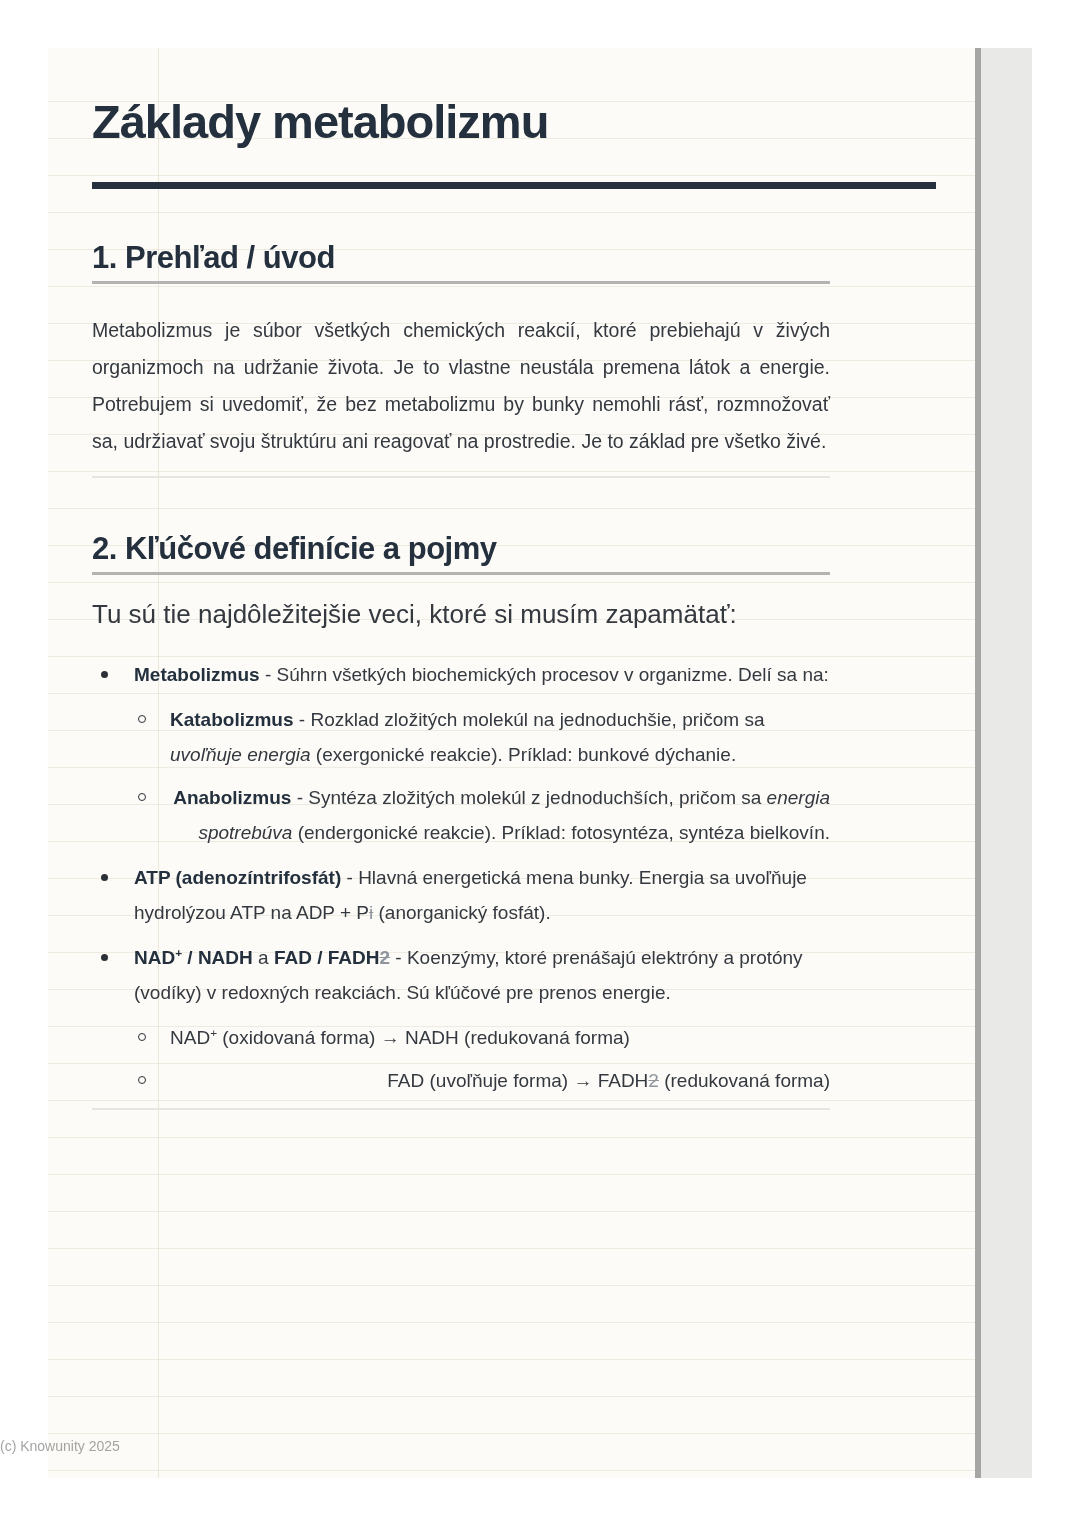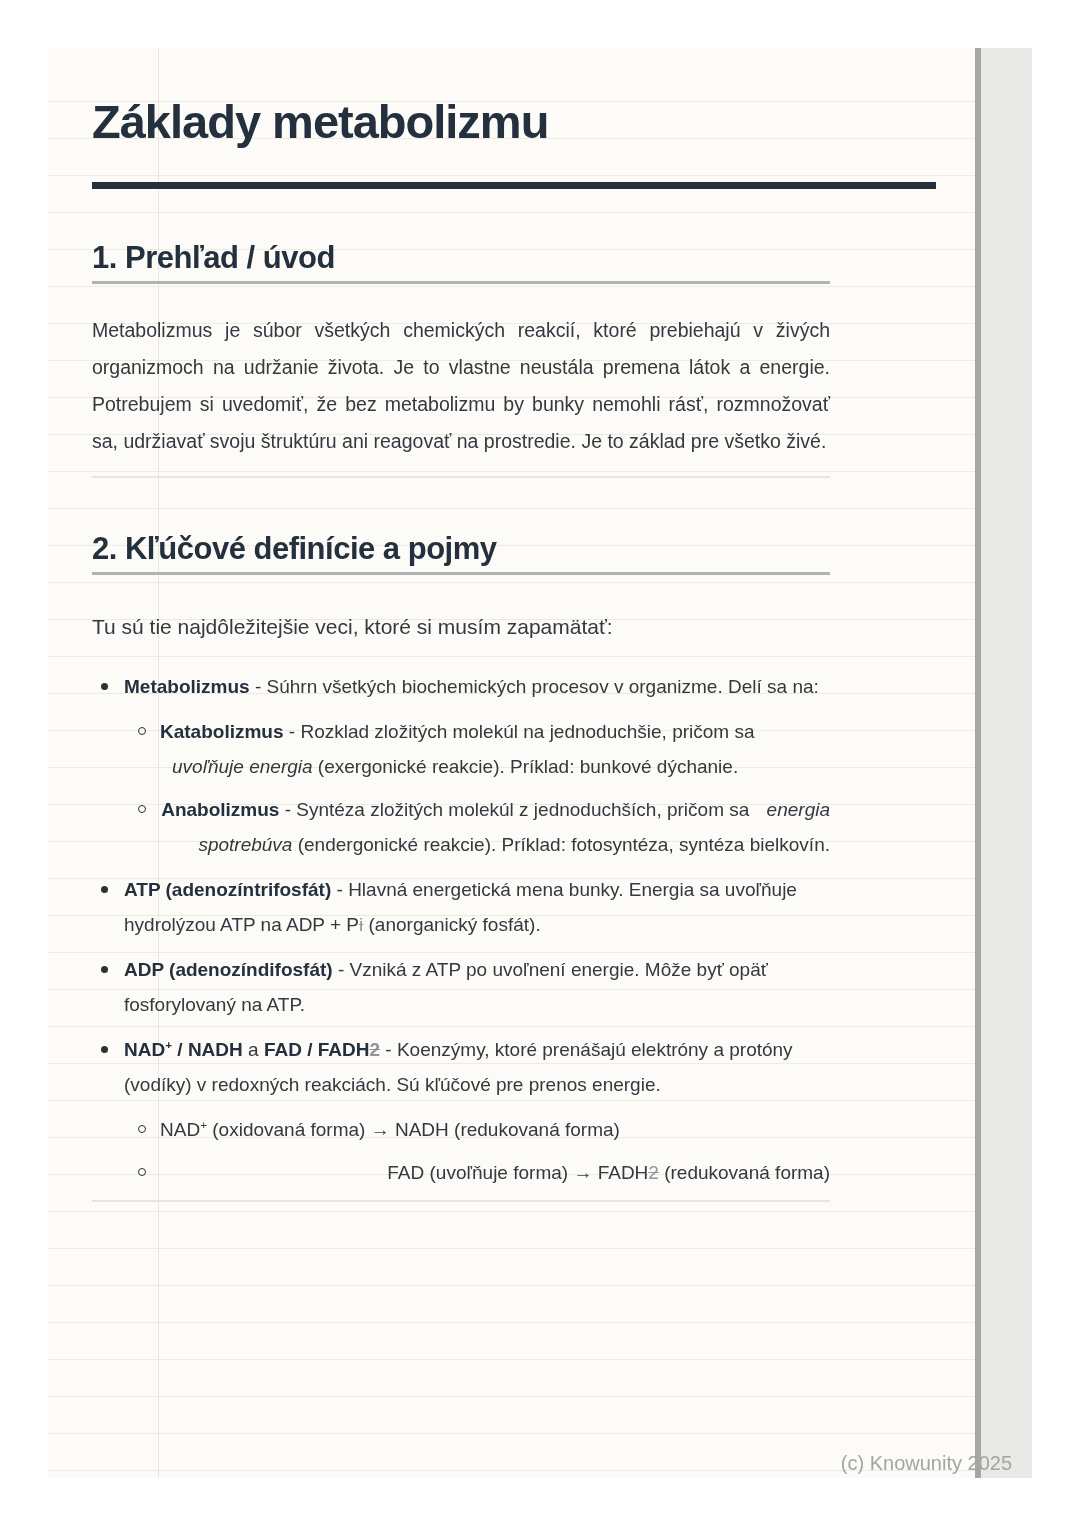--- a/index.html
+++ b/index.html
@@ -57,43 +57,41 @@
   p.lead{
     margin:28px 0 0 0;
     font-size:19.5px;line-height:37px;
     text-align:justify;
     color:#34383f;
   }
   .divider{
     margin-top:16px;height:2px;background:#e7e5e0;width:738px;
   }
   .list-intro{
-    margin-top:34px;font-size:21px;line-height:35px;color:#34383f;
+    margin-top:22px;font-size:26px;line-height:35px;color:#34383f;
   }
   .def-list{margin-top:25px;}
-  .li{display:flex;align-items:flex-start;font-size:19px;line-height:35px;color:#34383f;}
+  .li{display:flex;align-items:flex-start;font-size:19px;line-height:35px;color:#34383f;gap:10px;}
   .li + .li{margin-top:10px;}
   .li.level-2 + .li.level-2{margin-top:8px;text-align:right;}
   .li.level-1{padding-left:9px;}
   .li.level-2{padding-left:46px;}
   .marker{flex:0 0 auto;border-radius:50%;box-sizing:border-box;}
   .level-1 .marker{width:7px;height:7px;background:#2b2f36;margin:14px 16px 0 0;}
   .level-2 .marker{width:8px;height:8px;border:1.6px solid #2b2f36;margin:13px 14px 0 0;}
   .li-text{flex:1 1 auto;}
   .b{font-weight:700;color:#24303e;}
-  .i{font-style:italic;margin-left:12px;}
+  .i{font-style:italic;}
   .strike{color:#8e959d;text-decoration:line-through;}
   .sup{vertical-align:super;font-size:0.62em;line-height:0;}
   .bottom-divider{margin-top:10px;height:2px;background:#e7e5e0;width:738px;}
   .footer-credit{
     position:absolute;left:0;top:1438px;width:1012px;
-    text-align:right;
-    font-size:20px;color:#a4a4a2;
+    font-size:14px;color:#a4a4a2;
     z-index:5;
-    margin-top:14px;
   }
 </style>
 </head>
 <body>
 
 <div class="page">
   <div class="vline"></div>
   <div class="content">
     <h1 class="doc-title">Základy metabolizmu</h1>
     <div class="thick-rule"></div>
@@ -120,24 +118,20 @@
   <div class="li level-2">
     <span class="marker"></span>
     <span class="li-text"><span class="b">Anabolizmus</span><span> - Syntéza zložitých molekúl z jednoduchších, pričom sa </span><span class="i">energia spotrebúva</span><span> (endergonické reakcie). Príklad: fotosyntéza, syntéza bielkovín.</span></span>
   </div>
 
   <div class="li level-1">
     <span class="marker"></span>
     <span class="li-text"><span class="b">ATP (adenozíntrifosfát)</span><span> - Hlavná energetická mena bunky. Energia sa uvoľňuje hydrolýzou ATP na ADP + P</span><span class="strike">i</span><span> (anorganický fosfát).</span></span>
   </div>
 
-  <div class="li level-1">
-    <span class="marker"></span>
-    <span class="li-text"><span class="b">ADP (adenozíndifosfát)</span><span> - Vzniká z ATP po uvoľnení energie. Môže byť opäť fosforylovaný na ATP.</span></span>
-  </div>
 
   <div class="li level-1">
     <span class="marker"></span>
     <span class="li-text"><span class="b">NAD</span><span class="b sup">+</span><span class="b"> / NADH</span><span> a </span><span class="b">FAD / FADH</span><span class="b strike">2</span><span> - Koenzýmy, ktoré prenášajú elektróny a protóny (vodíky) v redoxných reakciách. Sú kľúčové pre prenos energie.</span></span>
   </div>
 
   <div class="li level-2">
     <span class="marker"></span>
     <span class="li-text"><span>NAD</span><span class="sup">+</span><span> (oxidovaná forma) → NADH (redukovaná forma)</span></span>
   </div>

